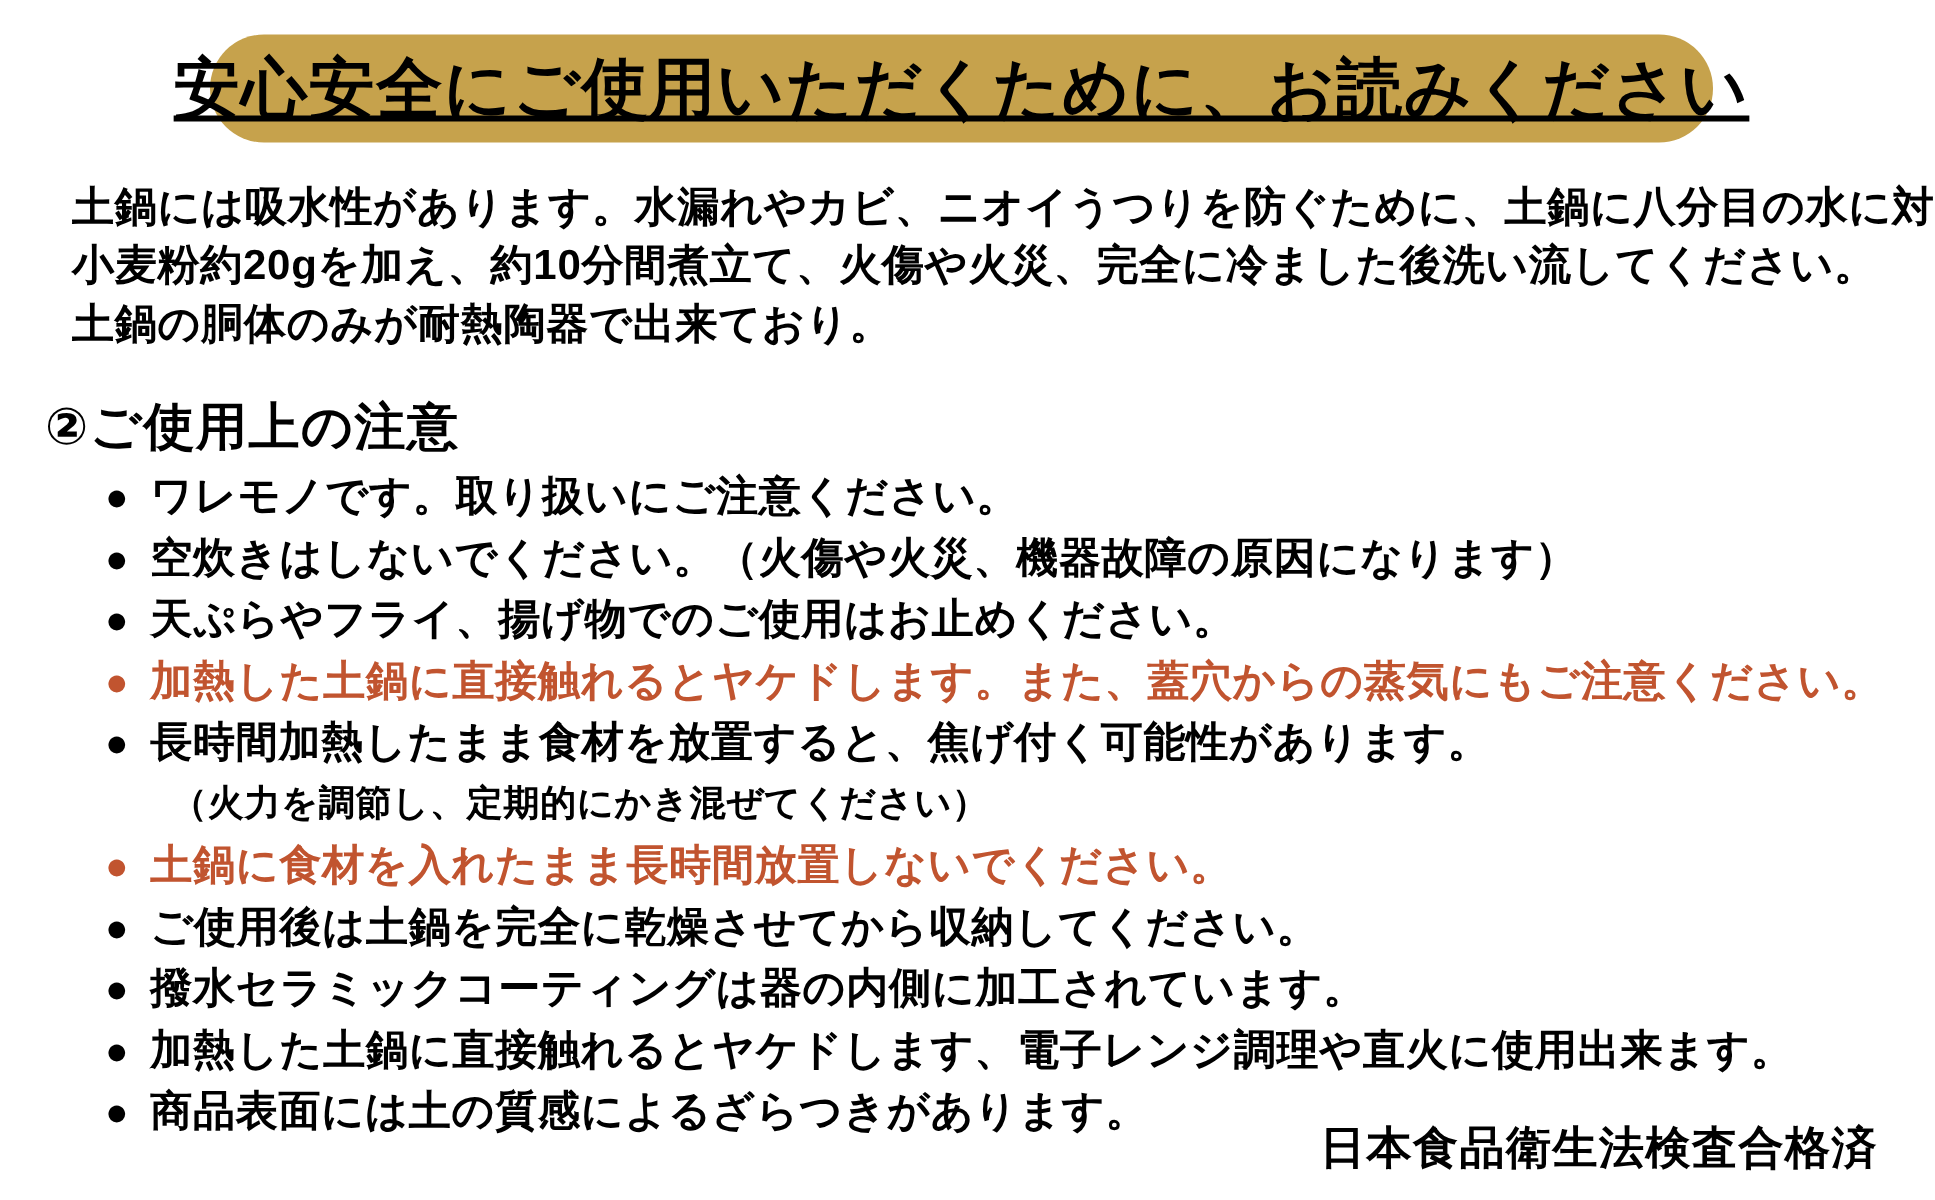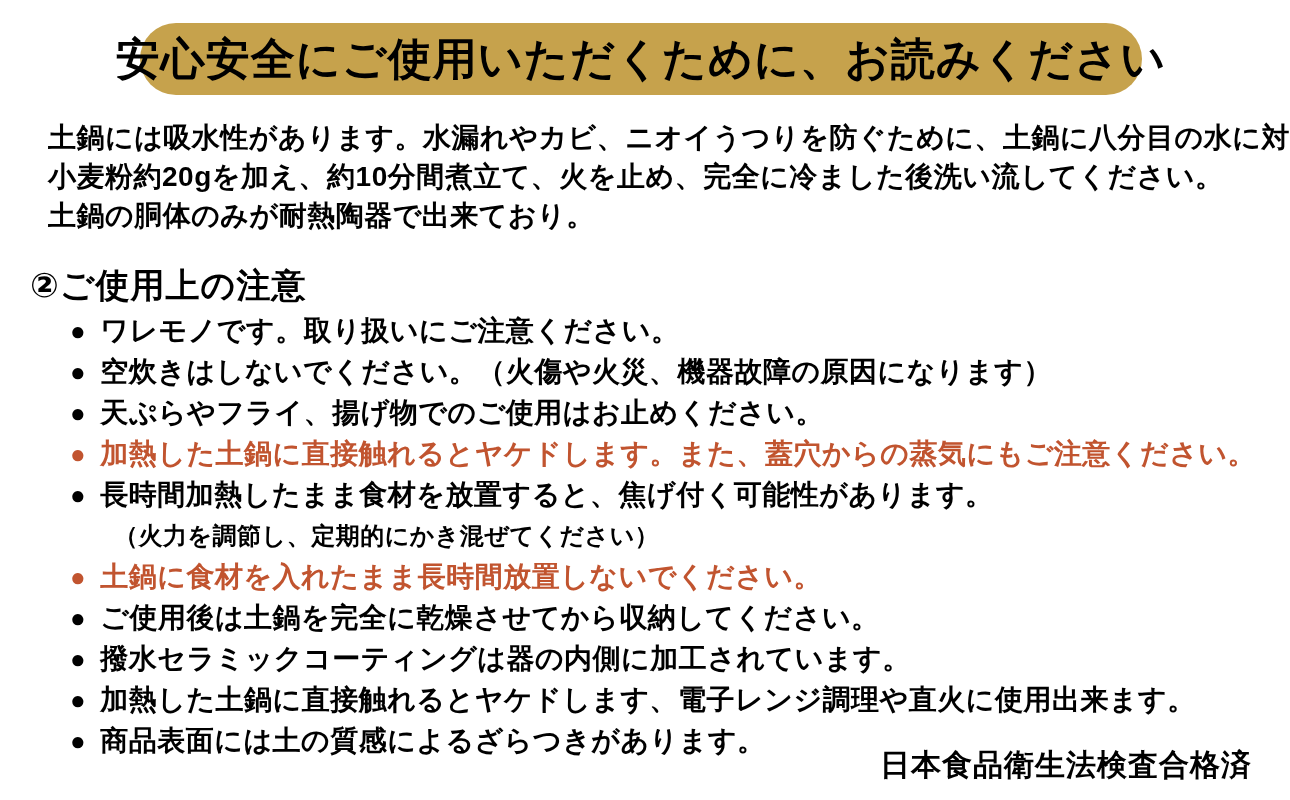--- a/index.html
+++ b/index.html
@@ -9,21 +9,21 @@
     font-family:"Liberation Sans","DejaVu Sans",sans-serif;
     font-weight:bold;color:#000000;
     -webkit-font-smoothing:antialiased;
   }
   .banner{
     position:absolute;left:140px;top:23px;width:1002px;height:72px;
     background:#c6a24c;border-radius:36px;
     display:flex;align-items:center;justify-content:center;
   }
   .banner-title{
-    font-size:44px;letter-spacing:1px;color:#000000;white-space:nowrap;
+    font-size:44px;letter-spacing:1px;color:#000000;white-space:nowrap;text-decoration:underline;
   }
   .content{
     position:absolute;left:30px;top:118px;right:30px;
   }
   .section-heading{
     font-size:34px;line-height:44px;margin:0 0 4px 0;letter-spacing:1px;
   }
   .section-heading.second{margin-top:28px;}
   .para{
     margin:0 0 0 18px;font-size:28px;line-height:39px;letter-spacing:0.5px;
@@ -53,21 +53,21 @@
 <body>
 
 <div class="banner">
   <span class="banner-title">安心安全にご使用いただくために、お読みください</span>
 </div>
 
 <div class="content">
 
   <div class="para">
     <div class="line">土鍋には吸水性があります。水漏れやカビ、ニオイうつりを防ぐために、土鍋に八分目の水に対し</div>
-    <div class="line">小麦粉約20gを加え、約10分間煮立て、火を止め、完全に冷ました後洗い流してください。</div>
+    <div class="line">小麦粉約20gを加え、約10分間煮立て、火傷や火災、完全に冷ました後洗い流してください。</div>
     <div class="line">土鍋の胴体のみが耐熱陶器で出来ており。</div>
   </div>
 
   <div class="section-heading second">②ご使用上の注意</div>
 
   <ul class="bullet-list">
     <li class="bullet-item">
       <span class="bullet-mark">●</span>
       <span class="bullet-text">ワレモノです。取り扱いにご注意ください。</span>
     </li>

